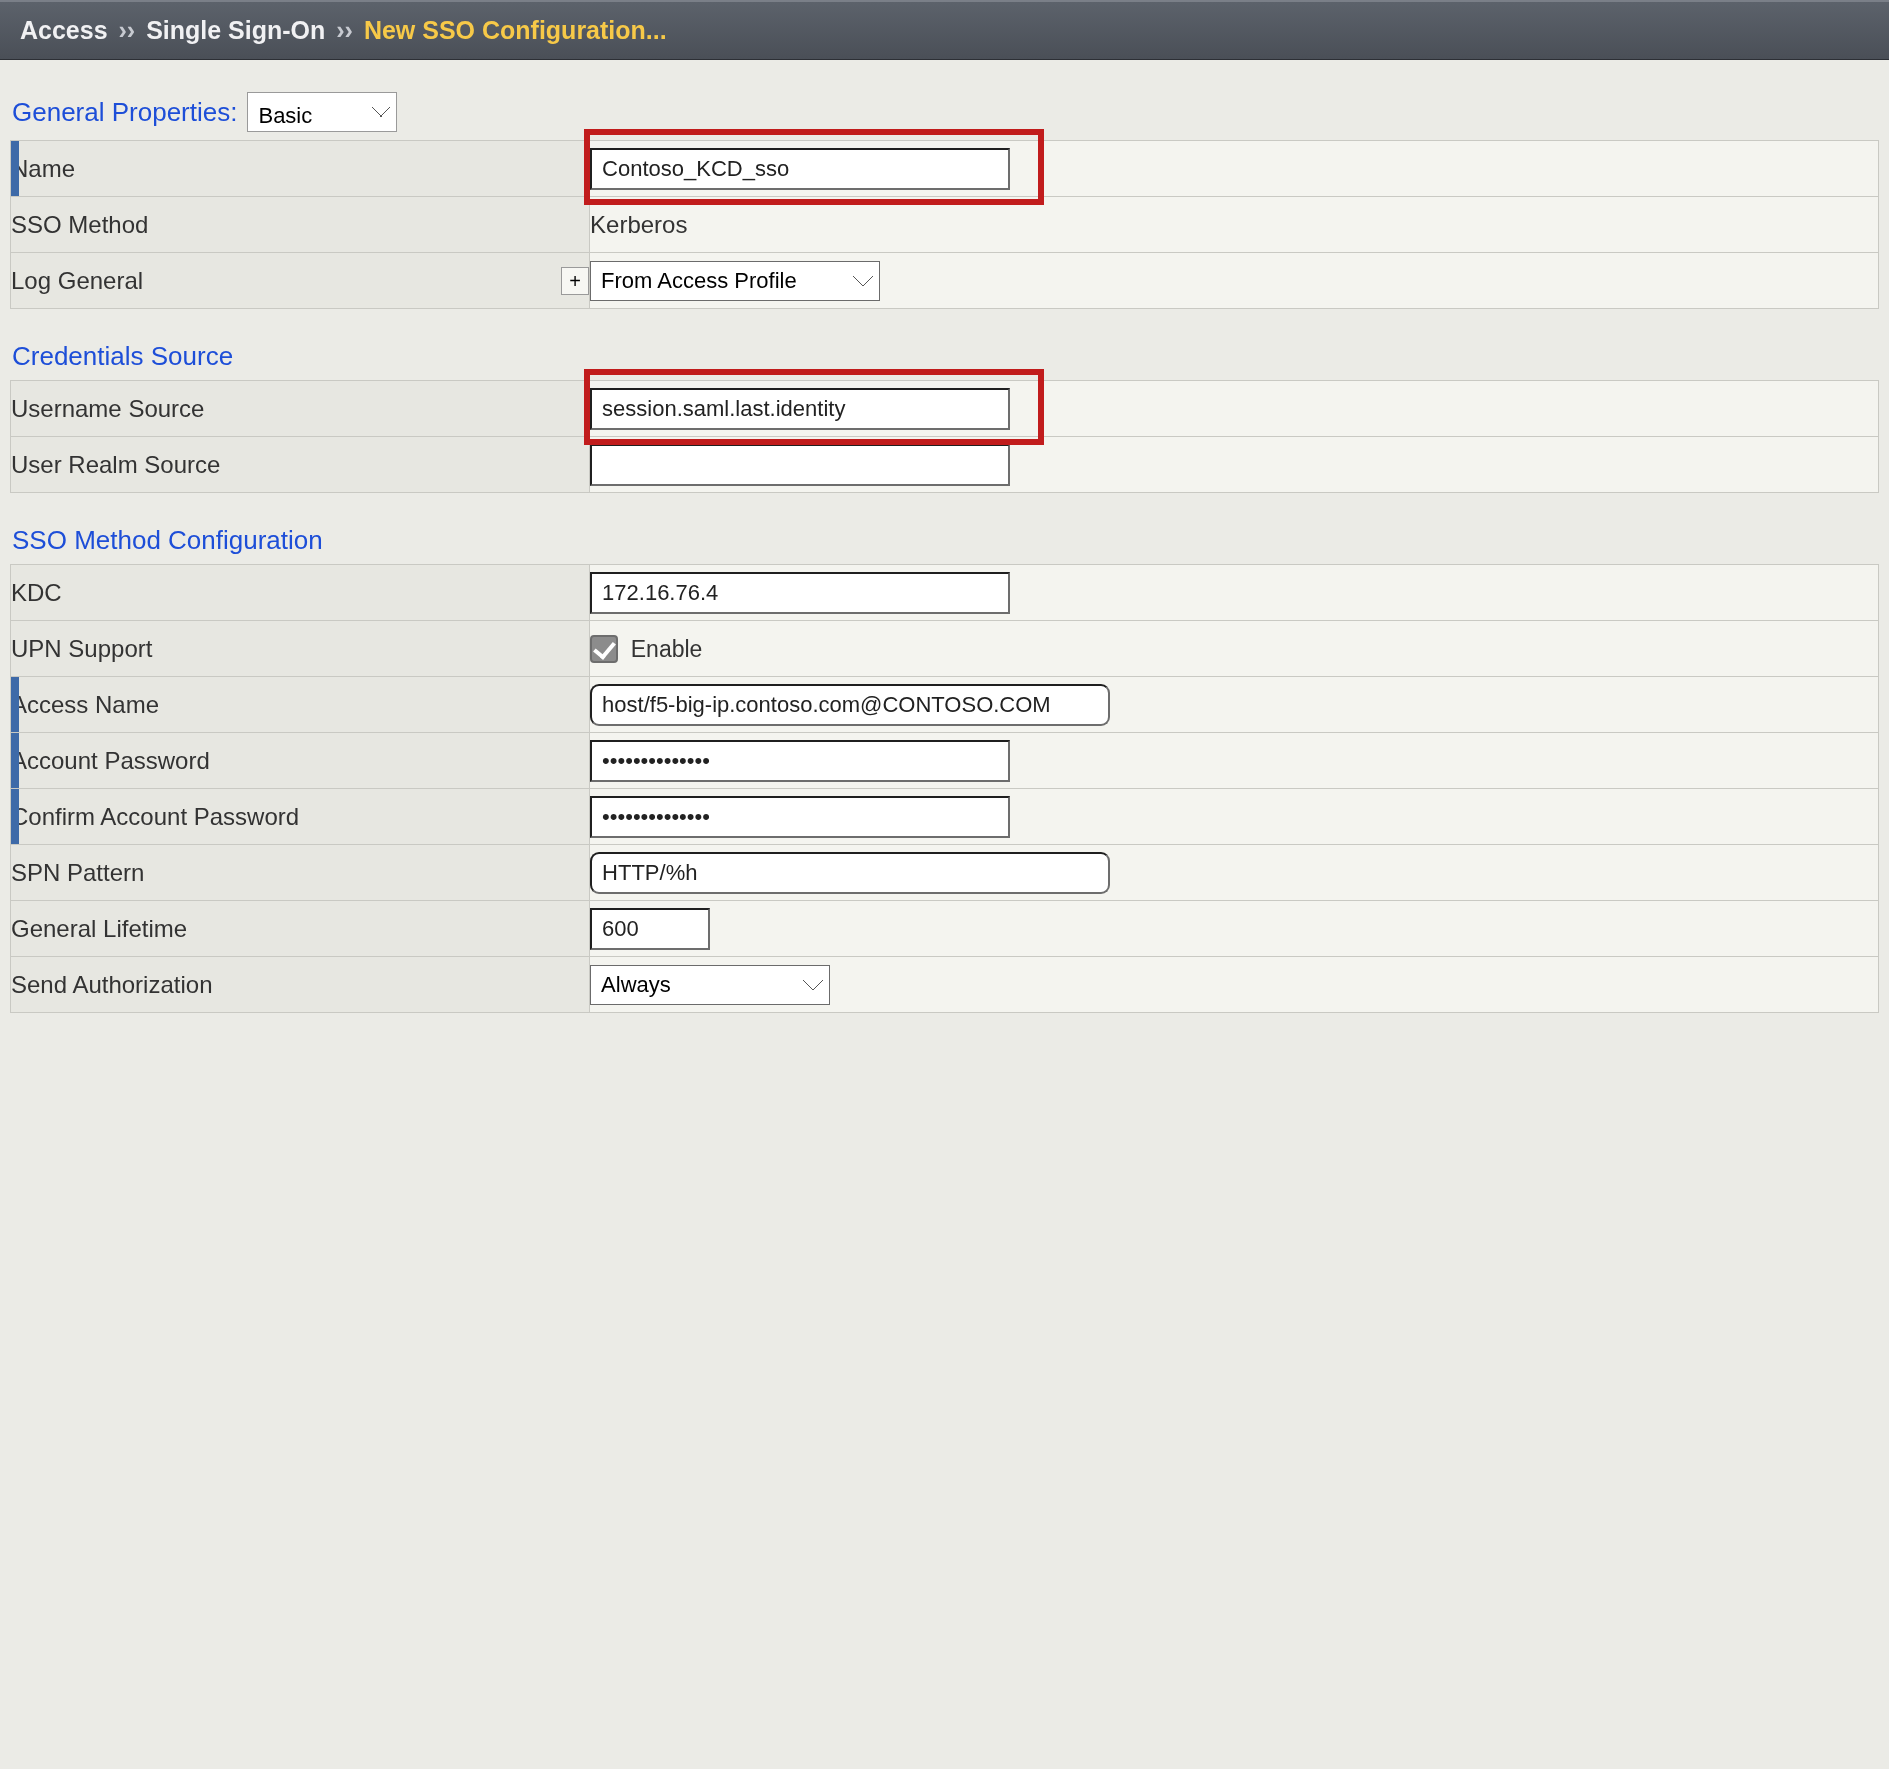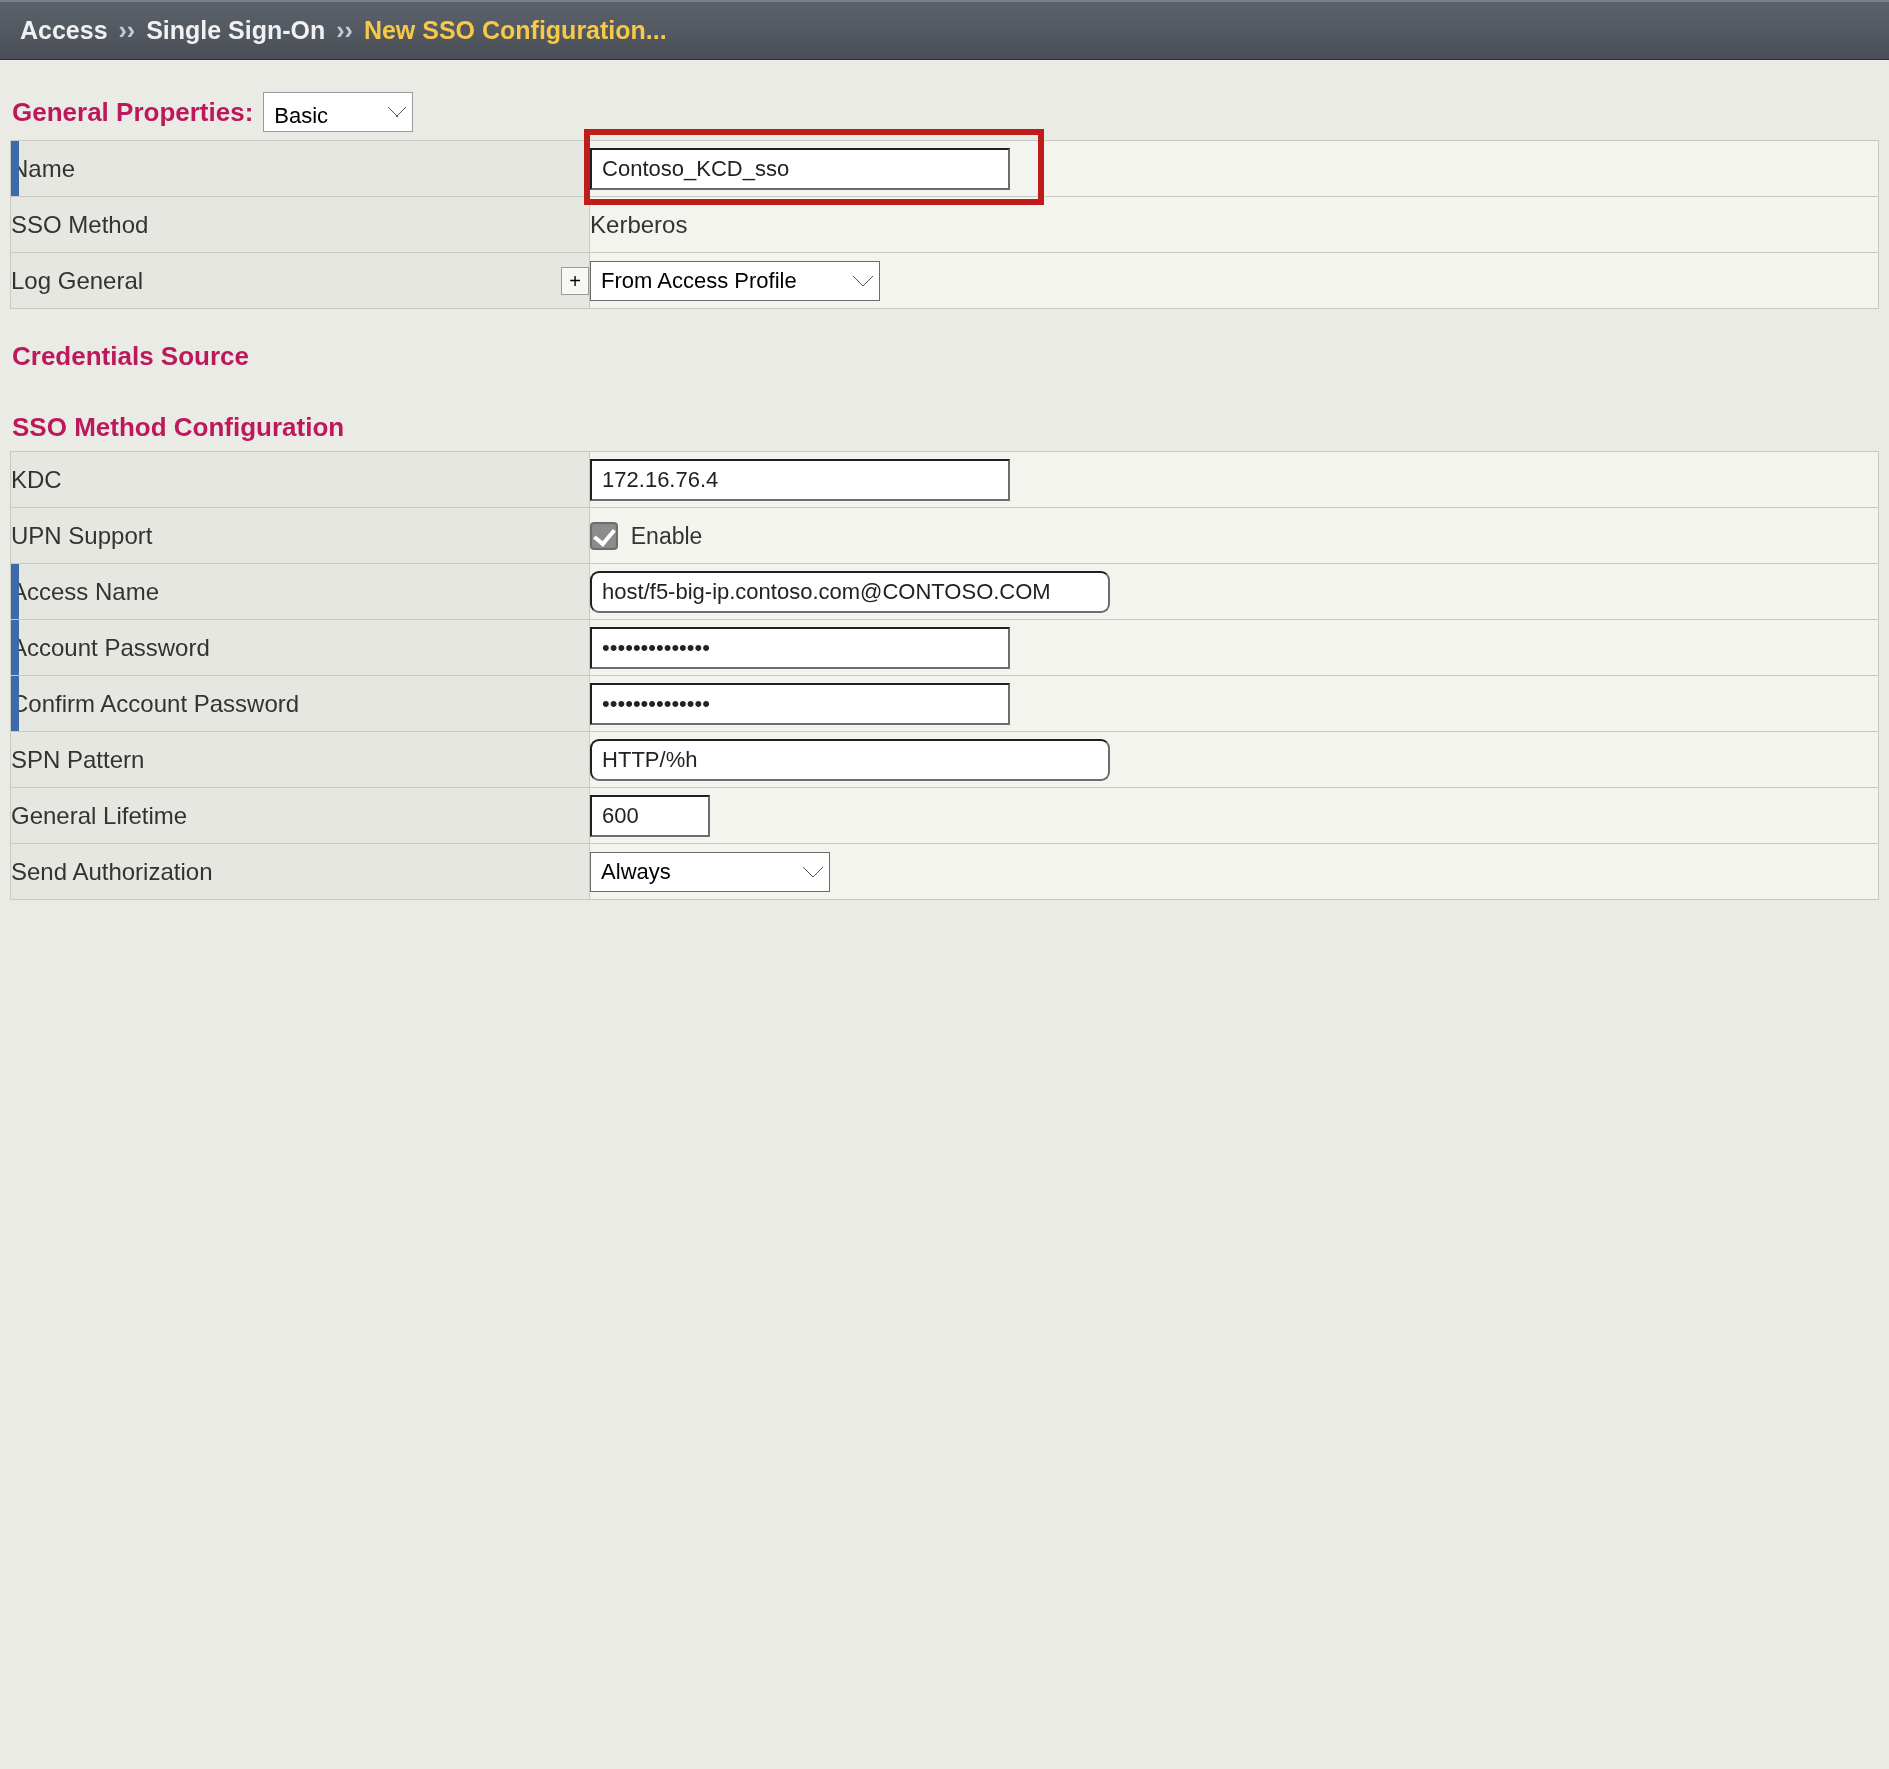--- a/index.html
+++ b/index.html
@@ -26,23 +26,23 @@
 
   .page { padding: 0 10px 40px 10px; }
 
   .section-title-row {
     display: flex;
     align-items: center;
     gap: 10px;
     padding: 32px 0 8px 2px;
   }
   .section-title {
-    font-weight: bold;
+    font-weight: normal;
     font-size: 26px;
-    color: #be185d;
+    color: #1d4ed8;
   }
 
   .mode-select {
     height: 40px;
     font-size: 22px;
     padding: 8px 28px 2px 10px;
     border: 1px solid #9a9a9a;
     background: #fff;
     appearance: none;
     -webkit-appearance: none;
@@ -234,20 +234,41 @@
         </td>
       </tr>
     </tbody>
       </table>
   </div>
 
   <div class="section-title-row">
     <span class="section-title">Credentials Source</span>
   </div>
 
+  <table class="form-table">
+    <tbody>
+        <tr>
+      <td class="label-cell">
+        <span>Username Source</span>
+      </td>
+      <td class="value-cell wide">
+        <input class="text-input w-lg" type="text" value="session.saml.last.identity" style="">
+        <div class="hl" style="left:-6px; top:-12px; width:460px; height:76px;"></div>
+      </td>
+    </tr>
+    <tr>
+      <td class="label-cell">
+        <span>User Realm Source</span>
+      </td>
+      <td class="value-cell wide">
+        <input class="text-input w-lg" type="text" value="" style="">
+      </td>
+    </tr>
+  </tbody>
+    </table>
 
   <div class="section-title-row">
     <span class="section-title">SSO Method Configuration</span>
   </div>
 
   <div class="hl-wrap">
     <table class="form-table">
       <tbody>
       <tr>
         <td class="label-cell">

